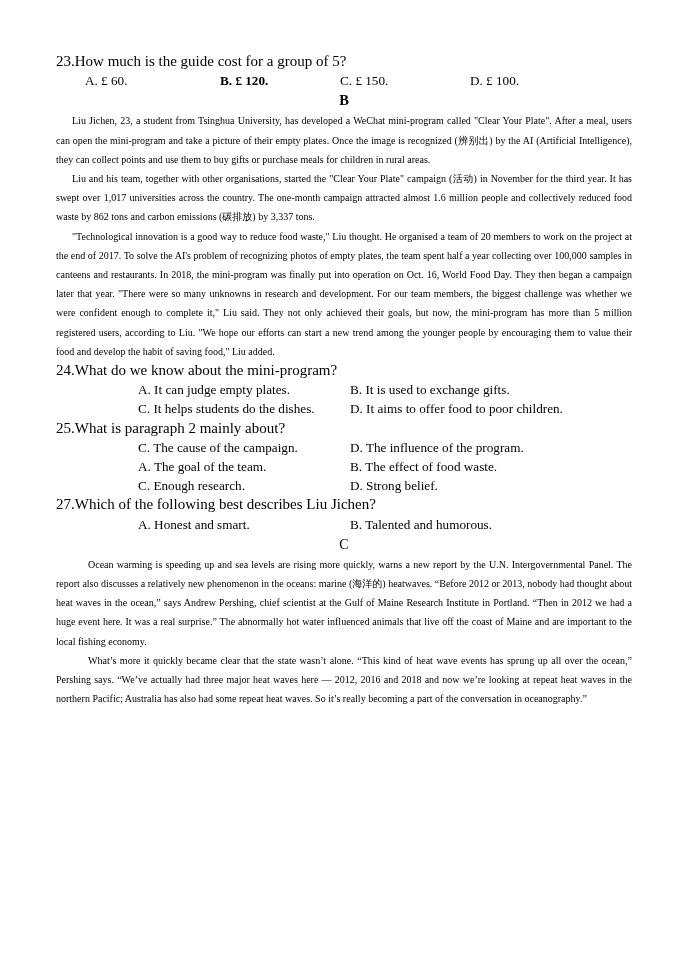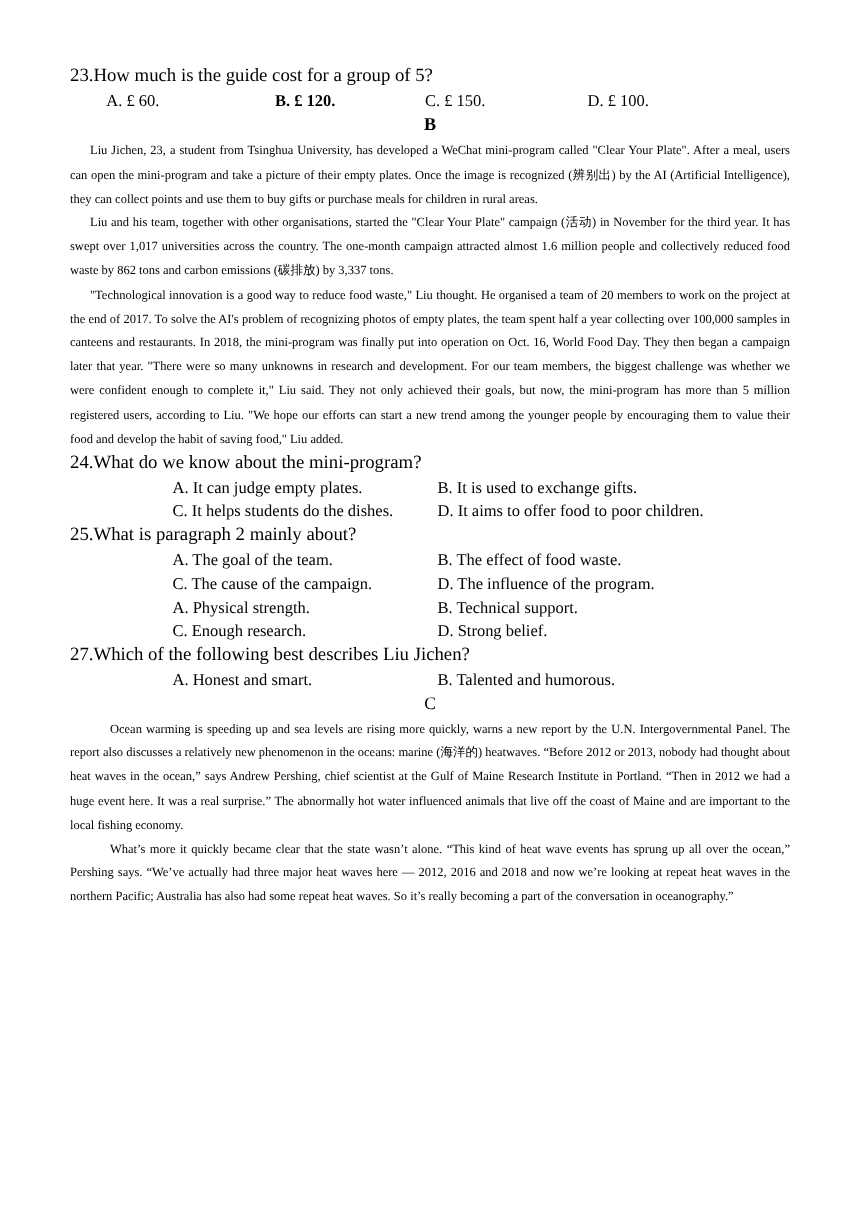--- a/index.html
+++ b/index.html
@@ -103,32 +103,28 @@
       <span class="opt col-a">A. It can judge empty plates.</span>
       <span class="opt col-b">B. It is used to exchange gifts.</span>
     </div>
     <div class="opt-row">
       <span class="opt col-a">C. It helps students do the dishes.</span>
       <span class="opt col-b">D. It aims to offer food to poor children.</span>
     </div>
 
     <p class="q-stem">25.What is paragraph 2 mainly about?</p>
     <div class="opt-row">
+      <span class="opt col-a">C. The cause of the campaign.</span>
+      <span class="opt col-b">D. The influence of the program.</span>
+    </div>
+    <div class="opt-row">
       <span class="opt col-a">A. The goal of the team.</span>
       <span class="opt col-b">B. The effect of food waste.</span>
     </div>
-    <div class="opt-row">
-      <span class="opt col-a">C. The cause of the campaign.</span>
-      <span class="opt col-b">D. The influence of the program.</span>
-    </div>
 
-    <div class="opt-row">
-      <span class="opt col-a">A. Physical strength.</span>
-      <span class="opt col-b">B. Technical support.</span>
-    </div>
     <div class="opt-row">
       <span class="opt col-a">C. Enough research.</span>
       <span class="opt col-b">D. Strong belief.</span>
     </div>
 
     <p class="q-stem">27.Which of the following best describes Liu Jichen?</p>
     <div class="opt-row">
       <span class="opt col-a">A. Honest and smart.</span>
       <span class="opt col-b">B. Talented and humorous.</span>
     </div>

